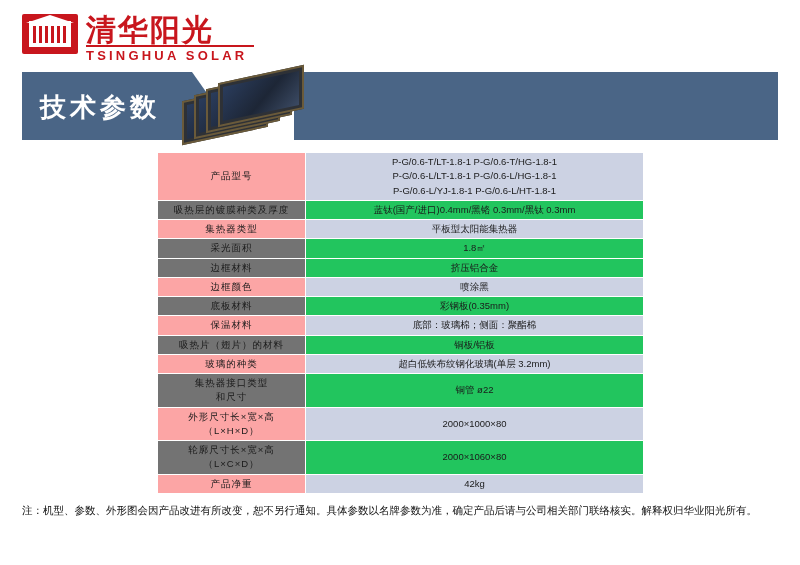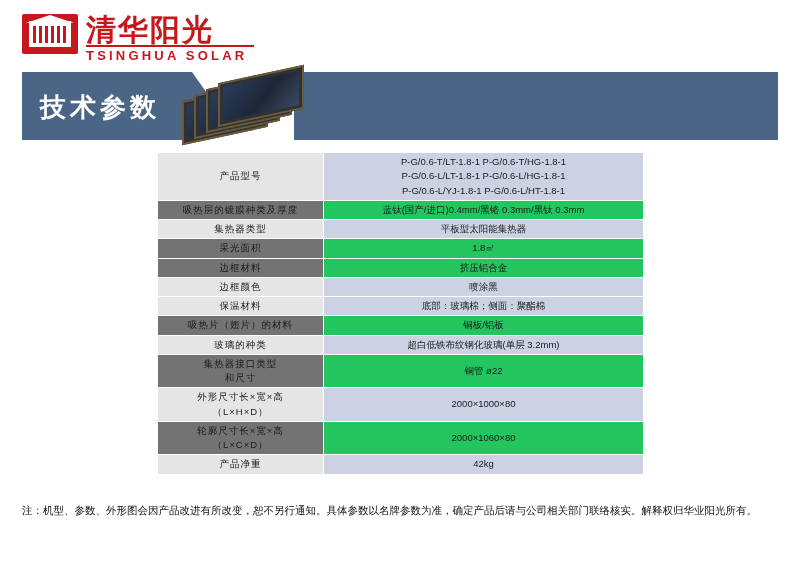--- a/index.html
+++ b/index.html
@@ -170,27 +170,27 @@
     width: 487px;
     border-collapse: collapse;
     table-layout: fixed;
   }
   .spec-table td {
     border: 1px solid #ffffff;
     font-size: 9.5px;
     color: #1a1a1a;
     text-align: center;
     vertical-align: middle;
-    padding: 2px 10px;
+    padding: 2px 1px;
     line-height: 1.5;
     font-family: "Liberation Sans", sans-serif;
   }
   .spec-table td.label {
     width: 145px;
-    background: #e5e5e5;
+    background: #fca5a5;
     letter-spacing: 1px;
   }
   .spec-table td.value {
     background: #ccd2e3;
   }
   .spec-table tr.alt td.label { background: #737373; }
   .spec-table tr.alt td.value { background: #22c55e; }
   .multiline { white-space: pre-line; }
 
   
@@ -259,20 +259,24 @@
       <td class="value multiline">1.8㎡</td>
     </tr>
     <tr class="alt">
       <td class="label multiline">边框材料</td>
       <td class="value multiline">挤压铝合金</td>
     </tr>
     <tr>
       <td class="label multiline">边框颜色</td>
       <td class="value multiline">喷涂黑</td>
     </tr>
+    <tr class="alt">
+      <td class="label multiline">底板材料</td>
+      <td class="value multiline">彩钢板(0.35mm)</td>
+    </tr>
     <tr>
       <td class="label multiline">保温材料</td>
       <td class="value multiline">底部：玻璃棉；侧面：聚酯棉</td>
     </tr>
     <tr class="alt">
       <td class="label multiline">吸热片（翅片）的材料</td>
       <td class="value multiline">铜板/铝板</td>
     </tr>
     <tr>
       <td class="label multiline">玻璃的种类</td>

